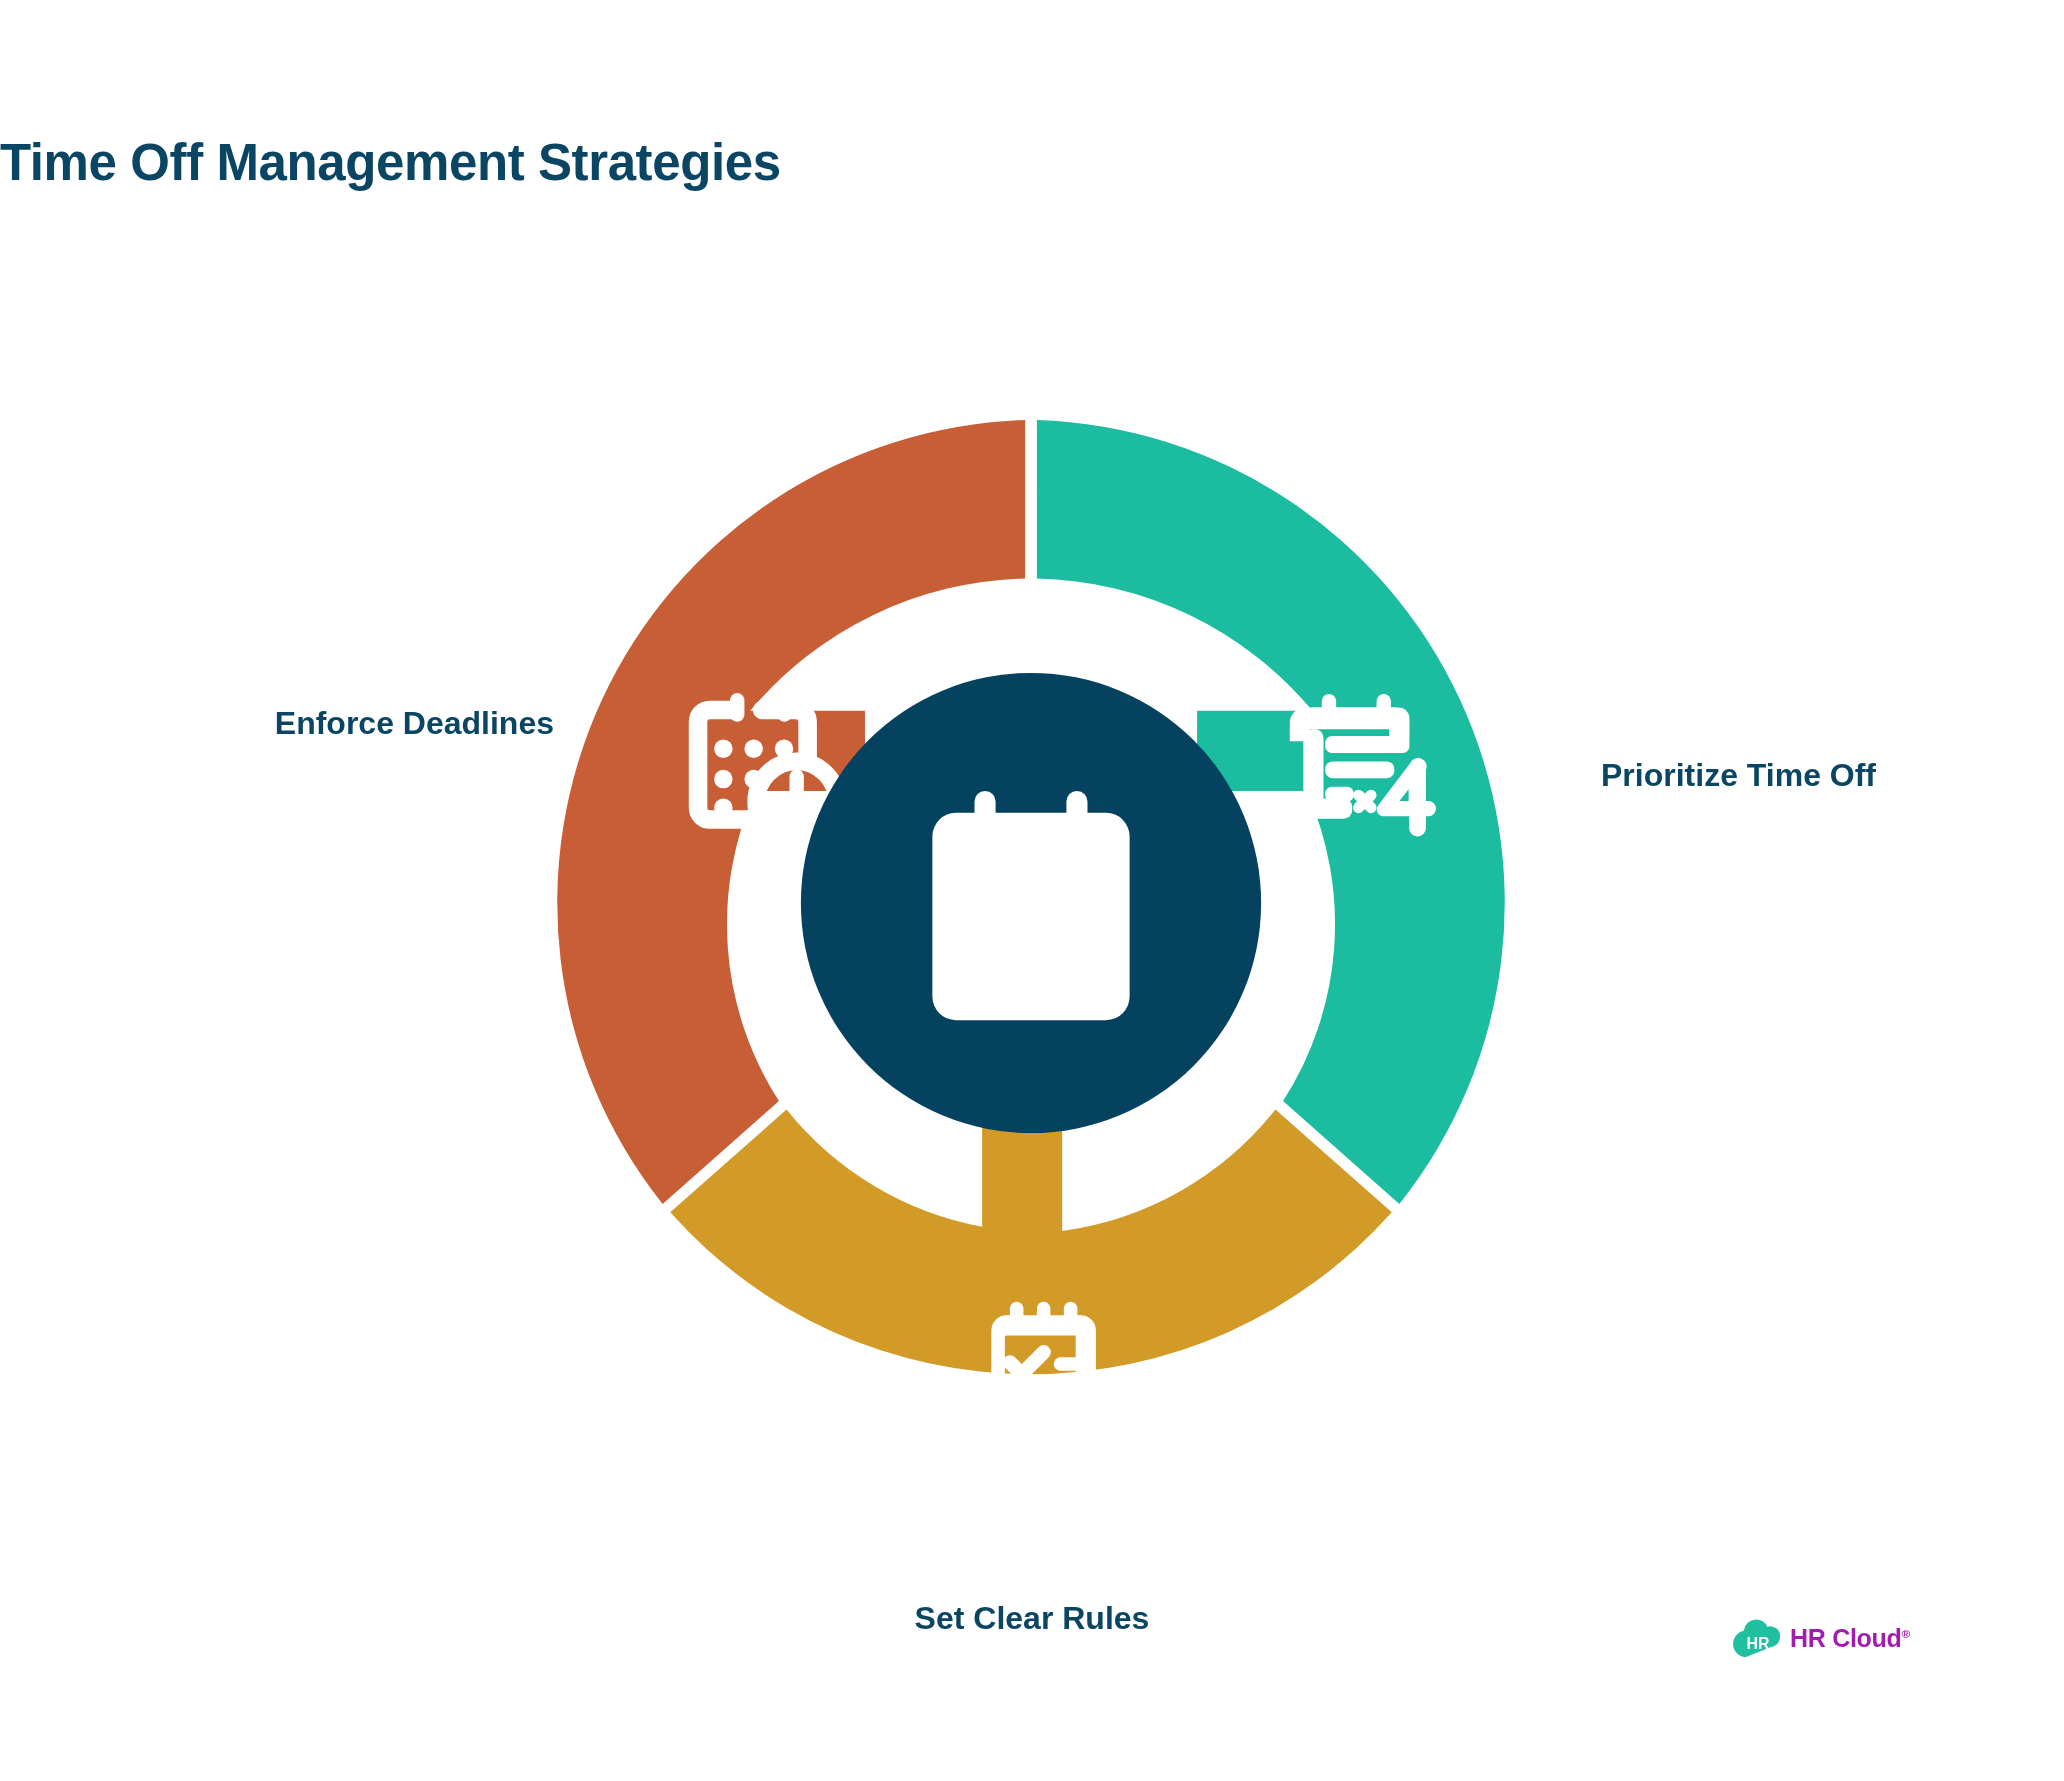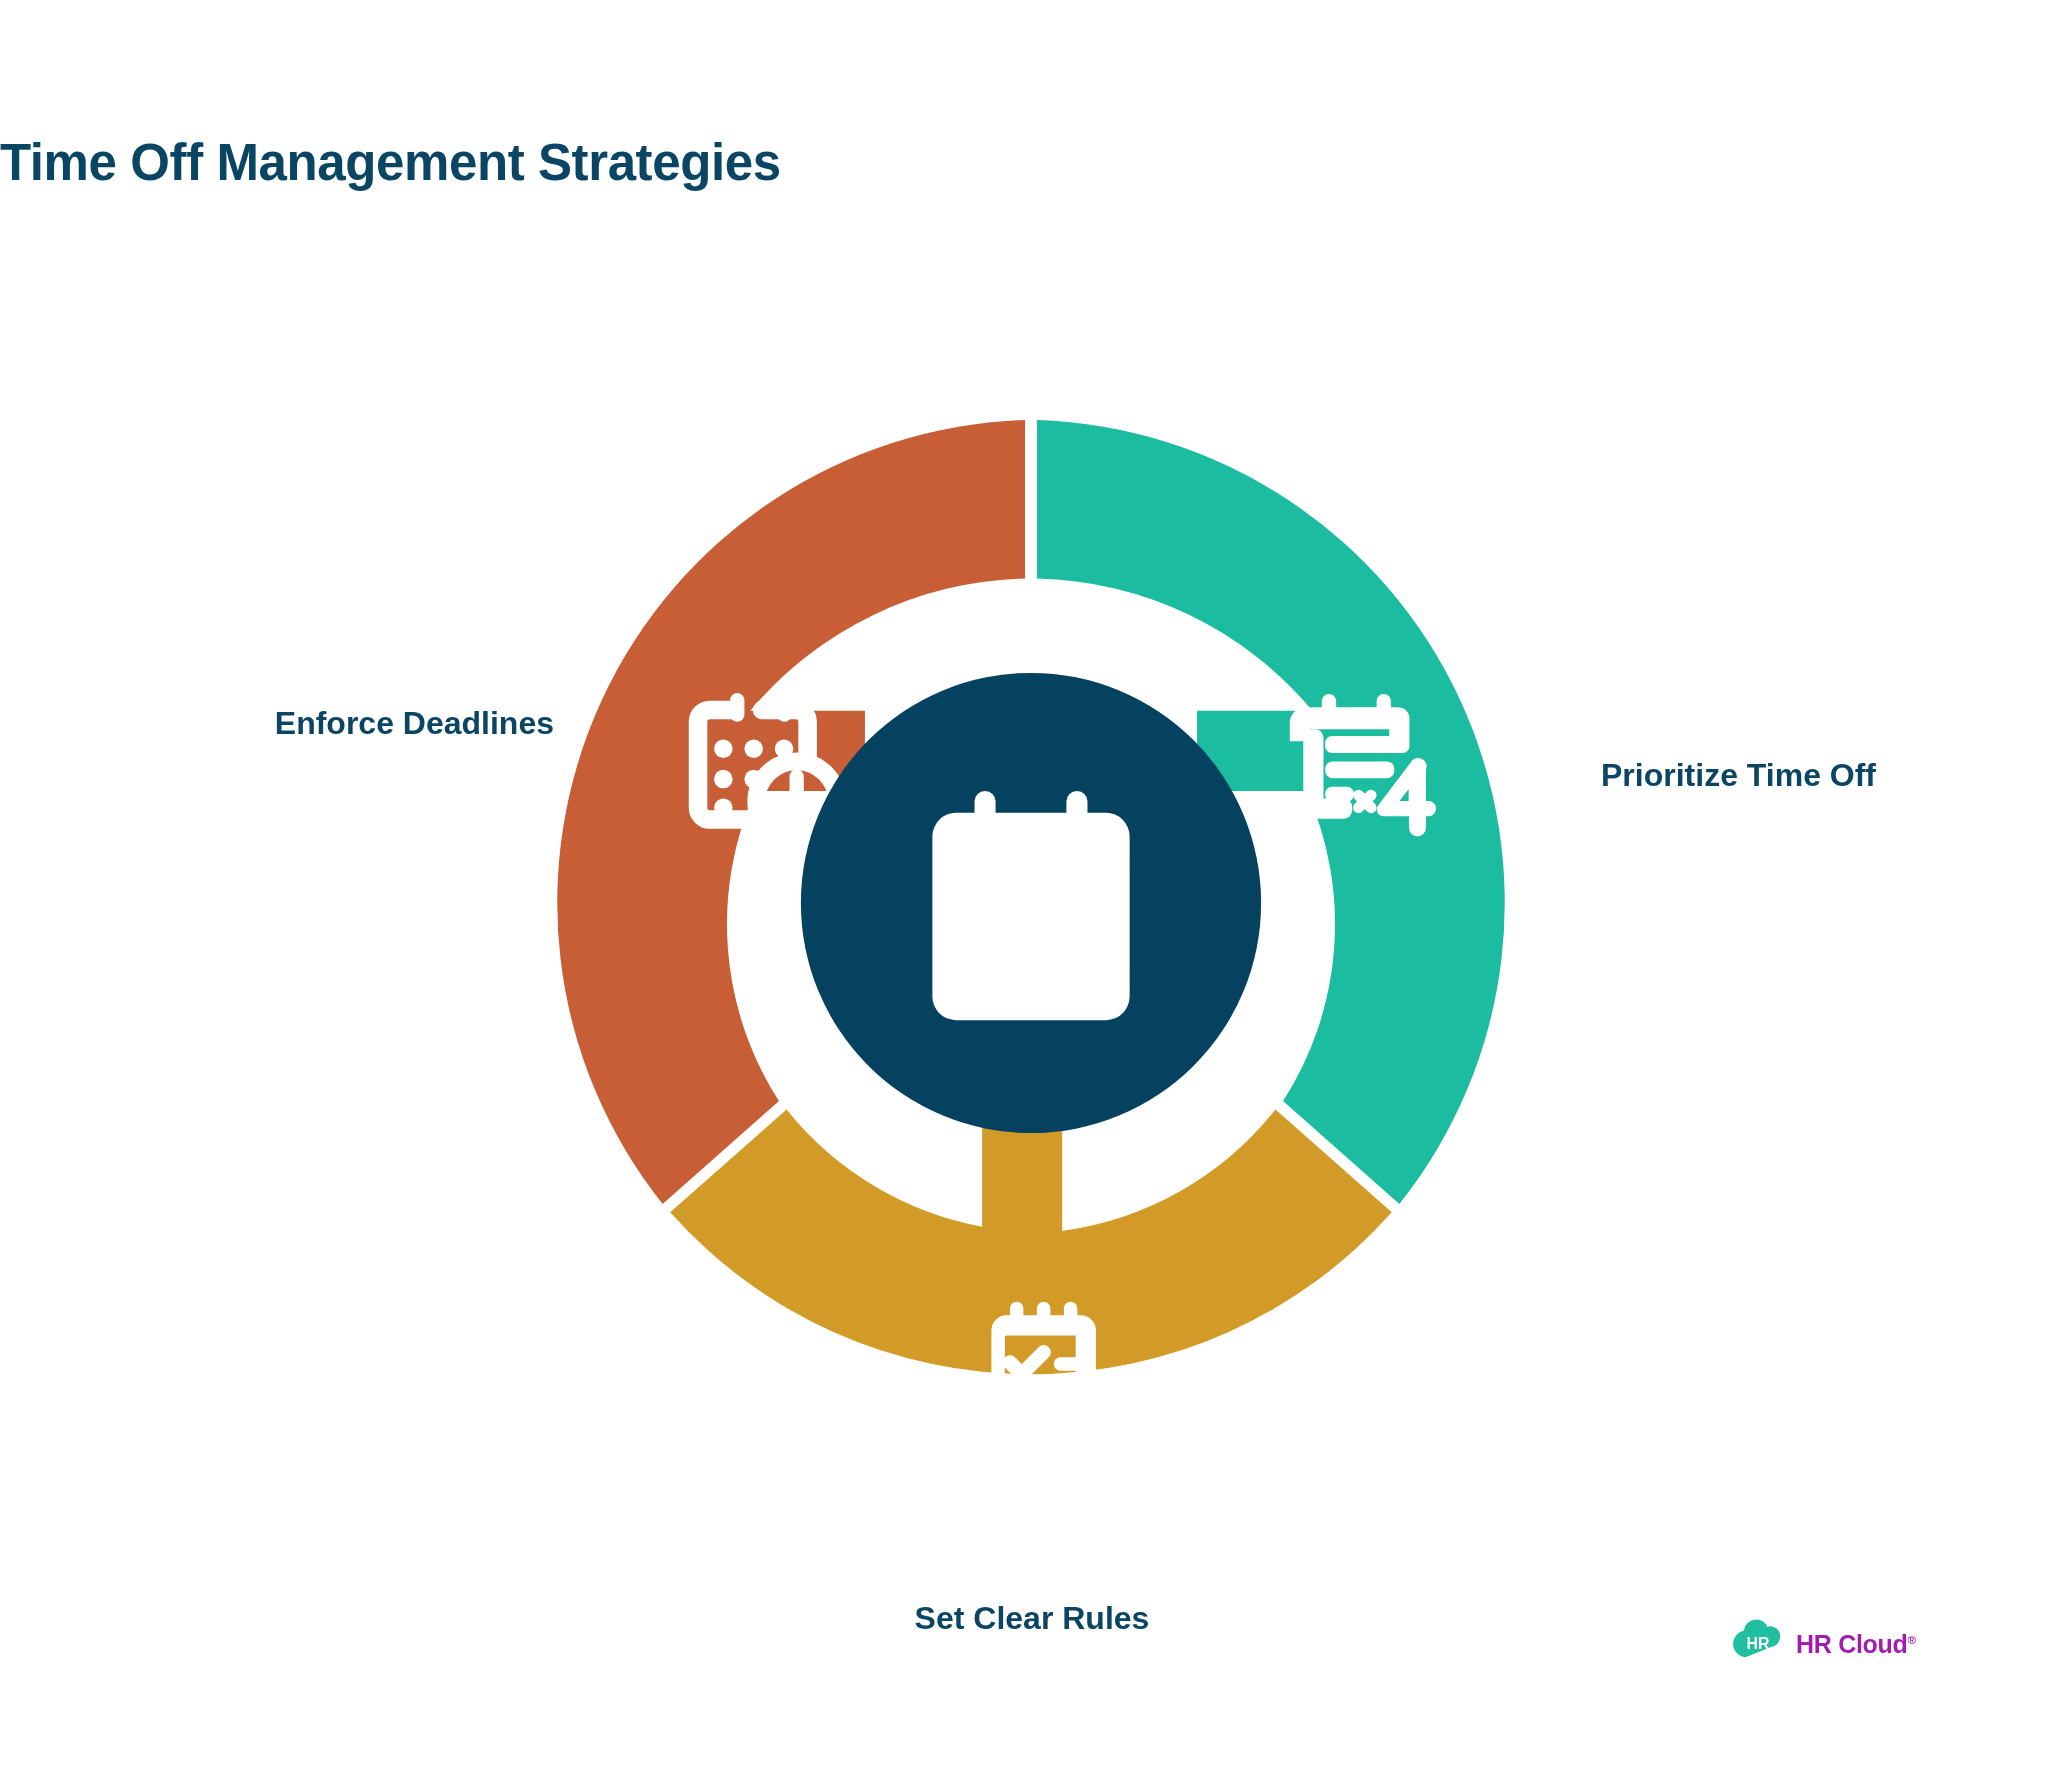--- a/index.html
+++ b/index.html
@@ -42,22 +42,22 @@
   }
   .label-left{ right:1510px; top:697px; text-align:right;}
   .label-right{ left:1601px; top:749px; text-align:center;}
   .label-bottom{ left:0; right:0; top:1592px; text-align:center;}
 
   .logo{
     position:absolute;
     left:1732px;
     top:1617px;
     display:flex;
-    align-items:flex-end;
-    gap:12px;
+    align-items:center;
+    gap:6px;
   }
   .logo-mark{position:relative;width:52px;height:42px;}
   .logo-text{
     font-size:25px;
     font-weight:bold;
     color:#a21caf;
     letter-spacing:-0.3px;
     position:relative;
   }
   .logo-text .reg{

